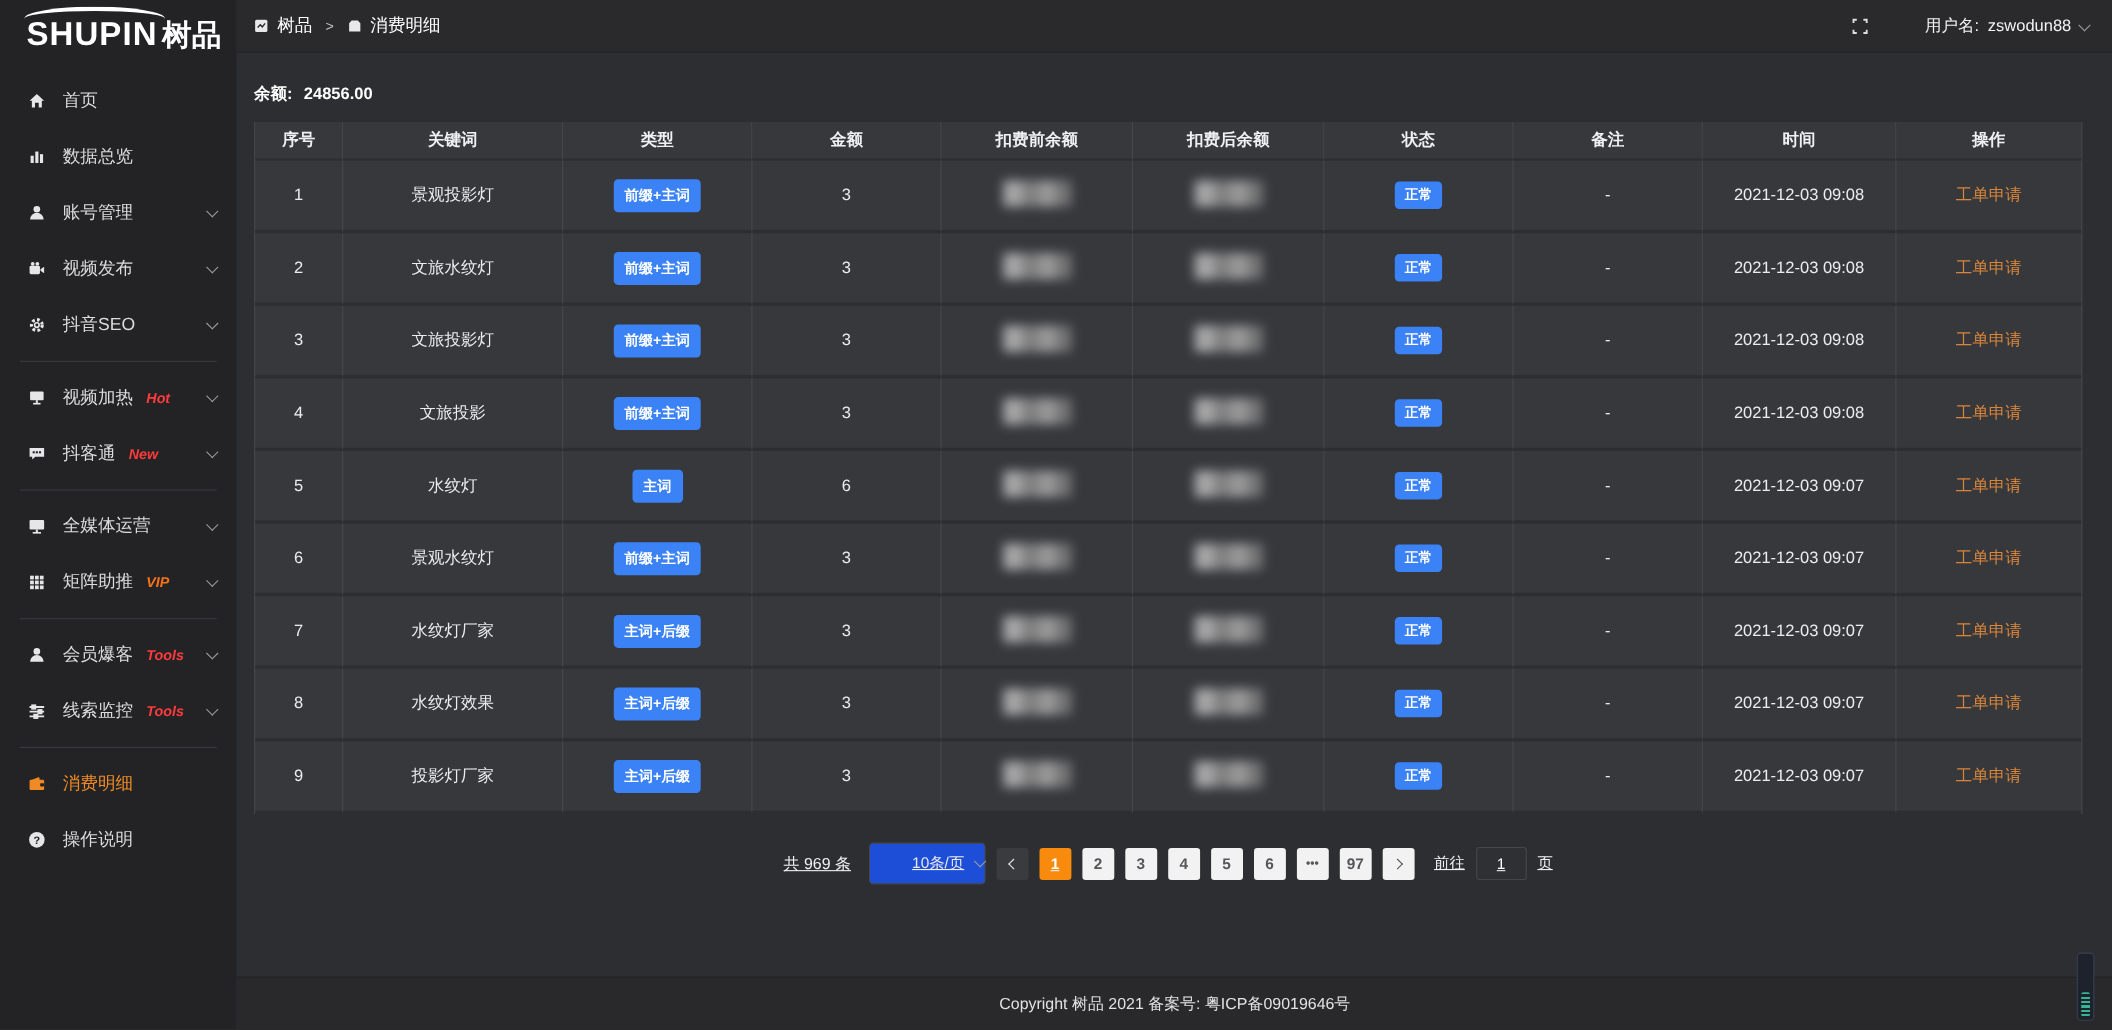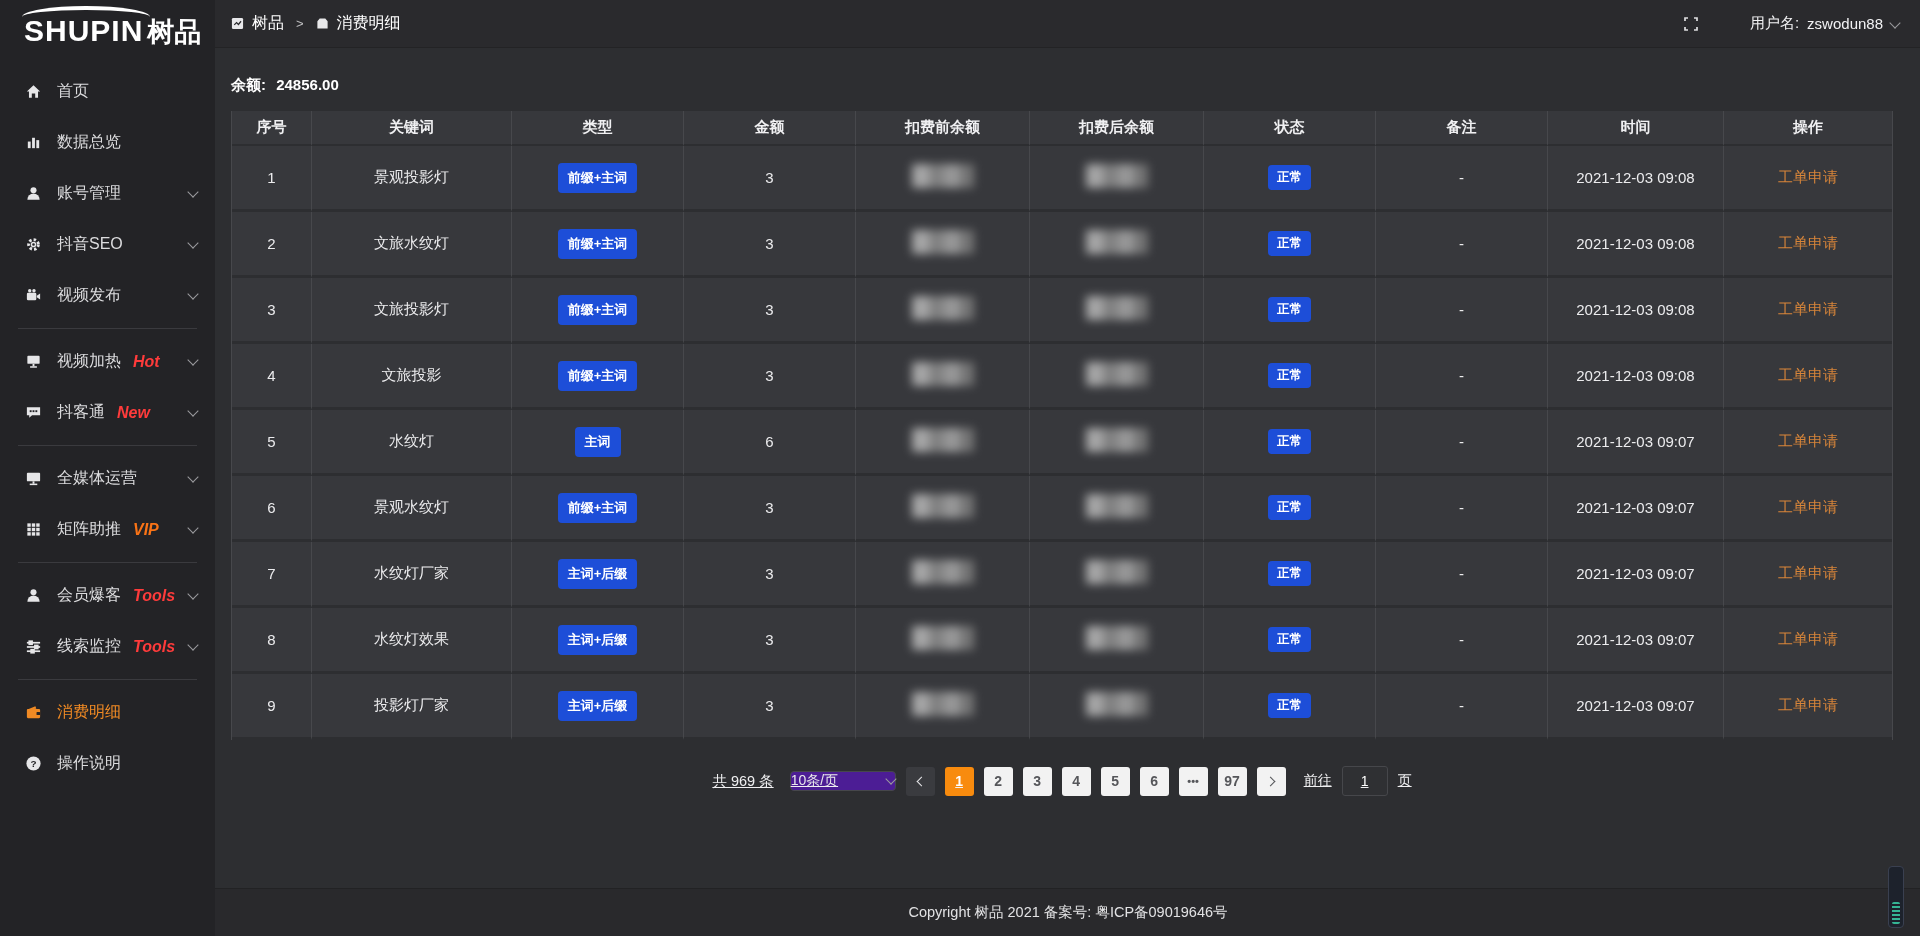--- a/index.html
+++ b/index.html
@@ -14,21 +14,21 @@
     border-top:4px solid #fff; border-radius:50%; }
   .logo-en { font-size:30px; font-weight:800; letter-spacing:1px; color:#fff; }
   .logo-cn { font-size:27px; font-weight:800; color:#fff; margin-left:4px; }
   .menu { margin-top:8px; }
   .sidebar-item { display:flex; align-items:center; height:51px; padding:0 18px 0 24px;
     color:#dcdcde; font-size:16px; cursor:pointer; }
   .sidebar-item .s-icon { width:18px; height:18px; margin-right:15px; display:inline-flex;
     align-items:center; justify-content:center; color:#e6e6e8; }
   .sidebar-item .s-icon svg { width:17px; height:17px; }
   .sidebar-item.active, .sidebar-item.active .s-icon { color:#f08a24; }
-  .s-tag { font-size:16px; font-weight:700; font-style:italic; margin-left:12px; }
+  .s-tag { font-size:13px; font-weight:700; font-style:italic; margin-left:12px; }
   .s-tag.red { color:#ff3b3b; }
   .s-tag.gold { color:#f97316; }
   .s-spring { flex:1; }
   .chev { width:8px; height:8px; border-left:1.5px solid #9b9b9e; border-bottom:1.5px solid #9b9b9e;
     transform:rotate(-45deg); margin-top:-4px; }
   .menu-divider { height:1px; background:#3a3a3e; margin:7px 18px; }
 
   
   .right-col { flex:1; display:flex; flex-direction:column; height:100%; }
   .topbar { height:48px; background:#2a2a2d; display:flex; align-items:center;
@@ -48,34 +48,34 @@
   .balance { font-size:15px; font-weight:700; color:#fff; margin:6px 0 16px 0; }
   .balance b { margin-left:6px;text-align:center; }
 
   table.consume { width:100%; border-collapse:separate; border-spacing:0; table-layout:fixed;
     background:#37383c; border-left:1px solid #47484c; border-right:1px solid #47484c; }
   table.consume th { height:35px; font-size:15px; font-weight:700; color:#f0f0f2;
     border-right:1px solid #47484c; border-bottom:2px solid #2d2e31; background:#37383c; }
   table.consume th:last-child, table.consume td:last-child { border-right:none; }
   table.consume td { height:66px; text-align:center; font-size:15px; color:#ececee;
     border-right:1px solid #47484c; border-bottom:3px solid #2d2e31; }
-  .badge { display:inline-block; background:#1d4ed8; color:#fff; font-size:13px; font-weight:700;
+  .badge { display:inline-block; background:#3b82f6; color:#fff; font-size:13px; font-weight:700;
     padding:6px 10px; border-radius:4px; cursor:default; }
   .badge.small { padding:4px 9px; font-size:12.5px; }
   .blur-blob { display:inline-block; width:62px; height:24px; border-radius:2px;
     background:linear-gradient(90deg,#b9b9b9 0 28%,#8e8e8e 28% 52%,#a8a8a8 52% 78%,#7f7f7f 78% 100%);
     filter:blur(5px); opacity:.85; }
   .action-link { color:#d7853a; font-size:15px; cursor:pointer; }
 
   
   .pager { display:flex; align-items:center; justify-content:center; gap:10px; margin-top:26px;
     font-size:14px; color:#f0f0f2;text-decoration:underline; }
   .pager .total { margin-right:6px; font-size:14.5px; }
-  .page-size { display:flex; align-items:center; justify-content:space-between; gap:10px; width:106px; height:20px;
-    background:#4c1d95; border:1px solid #46474b; border-radius:4px; color:#e8e8ea; cursor:pointer; }
+  .page-size { display:flex; align-items:center; justify-content:flex-end; gap:10px; width:106px; height:38px;
+    background:#1d4ed8; border:1px solid #46474b; border-radius:4px; color:#e8e8ea; cursor:pointer; }
   .pg-btn { min-width:29px; height:29px; display:flex; align-items:center; justify-content:center;
     background:#f2f2f2; color:#55565a; border-radius:3px; font-size:14px; font-weight:700; cursor:pointer; }
   .pg-btn.active { background:#f88b0e; color:#fff; }
   .pg-btn.dark { background:#3a3b3f; color:#e8e8ea; }
   .pg-chev { width:7px; height:7px; border-left:1.7px solid currentColor; border-bottom:1.7px solid currentColor; }
   .pg-chev.left { transform:rotate(45deg); margin-left:2px; }
   .pg-chev.right { transform:rotate(-135deg); margin-right:2px; }
   .goto { display:flex; align-items:center; gap:10px; margin-left:8px; }
   .goto input { width:46px; height:30px; background:#2f3033; border:1px solid #46474b; border-radius:3px;
     color:#fff; text-align:center; font-size:14px; font-family:inherit; }
@@ -128,39 +128,39 @@
               <circle cx="9" cy="5.5" r="3.2"></circle>
               <path d="M2.5 15.5 a6.5 6.5 0 0 1 13 0 Z"></path>
             </svg>
           </span>
           <span>账号管理</span>
           <span class="s-spring"></span>
           <span class="chev"></span>
         </div>
         <div class="sidebar-item">
           <span class="s-icon">
-            <svg viewBox="0 0 18 18" fill="none" stroke="currentColor">
-              <circle cx="9" cy="9" r="5.2" stroke-width="3" stroke-dasharray="2.6 2.2"></circle>
-              <circle cx="9" cy="9" r="2.2" stroke-width="1.6"></circle>
-            </svg>
-          </span>
-          <span>抖音SEO</span>
-          <span class="s-spring"></span>
-          <span class="chev"></span>
-        </div>
-        <div class="sidebar-item">
-          <span class="s-icon">
             <svg viewBox="0 0 18 18" fill="currentColor">
               <rect x="2" y="6" width="10" height="8" rx="1.4"></rect>
               <path d="M12.5 9.2 L16 6.8 V13.2 L12.5 10.8 Z"></path>
               <circle cx="5" cy="4" r="1.8"></circle>
               <circle cx="9.5" cy="4" r="1.8"></circle>
             </svg>
           </span>
           <span>视频发布</span>
+          <span class="s-spring"></span>
+          <span class="chev"></span>
+        </div>
+        <div class="sidebar-item">
+          <span class="s-icon">
+            <svg viewBox="0 0 18 18" fill="none" stroke="currentColor">
+              <circle cx="9" cy="9" r="5.2" stroke-width="3" stroke-dasharray="2.6 2.2"></circle>
+              <circle cx="9" cy="9" r="2.2" stroke-width="1.6"></circle>
+            </svg>
+          </span>
+          <span>抖音SEO</span>
           <span class="s-spring"></span>
           <span class="chev"></span>
         </div>
         <div class="menu-divider"></div>
         <div class="sidebar-item">
           <span class="s-icon">
             <svg viewBox="0 0 18 18" fill="currentColor">
               <rect x="2.5" y="3" width="13" height="8.5" rx="1"></rect>
               <rect x="8" y="11.5" width="2" height="2.6"></rect>
               <rect x="5.4" y="14" width="7.2" height="1.6"></rect>

